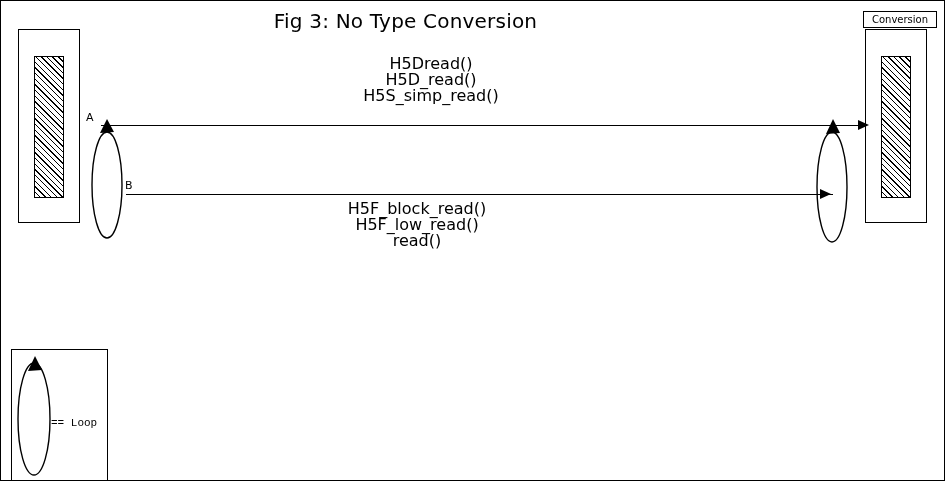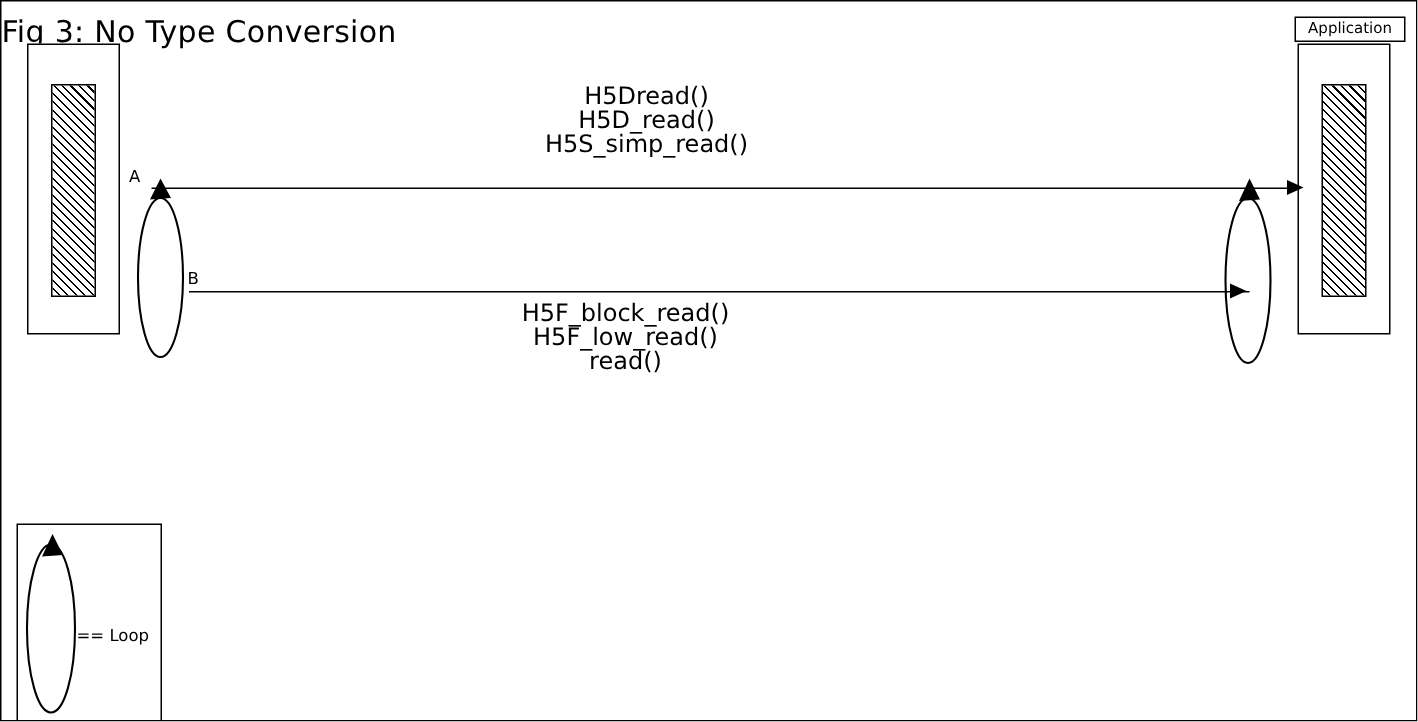--- a/index.html
+++ b/index.html
@@ -15,21 +15,21 @@
     border: 1px solid #000000;
     box-sizing: border-box;
     font-family: "DejaVu Sans", "Liberation Sans", sans-serif;
     overflow: hidden;
   }
   .title {
     position: absolute;
     left: 0;
     top: 8px;
     width: 809px;
-    text-align: left;
+    text-align: center;
     font-size: 20px;
     color: #000000;
     letter-spacing: 0.2px;
   }
   
   .endpoint-label {
     position: absolute;
     border: 1px solid #000000;
     background: #ffffff;
     font-size: 10px;
@@ -108,21 +108,21 @@
 
 <div id="canvas">
 
   <div class="title">Fig 3:  No Type Conversion</div>
 
   <div class="endpoint-label" style="left:33px; top:10px; width:38px; height:17px;margin-top:32px;">File</div>
   <div class="endpoint-box" style="left:17px; top:28px; width:62px; height:194px;">
     <div class="endpoint-inner" style="left:15px; top:26px; width:30px; height:142px;"></div>
   </div>
 
-  <div class="endpoint-label" style="left:862px; top:10px; width:74px; height:17px;">Application</div>
+  <div class="endpoint-label" style="left:862px; top:10px; width:74px; height:17px;">Conversion</div>
   <div class="endpoint-box" style="left:864px; top:28px; width:62px; height:194px;">
     <div class="endpoint-inner" style="left:15px; top:26px; width:30px; height:142px;"></div>
   </div>
 
   <div class="arrow-line" style="left:100px; top:124px; width:760px;"></div>
   <div class="arrow-head" style="left:857px; top:119px;"></div>
   <div class="point-label" style="left:85px; top:110px;">A</div>
 
   <div class="call-list" style="left:330px; top:55px; width:200px;">
     <div>H5Dread()</div>
@@ -154,15 +154,15 @@
     </svg>
   </div>
 
   <div class="legend-box" style="left:10px; top:348px; width:97px; height:132px;"></div>
   <div class="loop" style="left:12px; top:352px; width:42px; height:126px;">
     <svg width="42" height="126" viewBox="0 0 42 126">
       <ellipse cx="21" cy="66" rx="16" ry="56" fill="none" stroke="#000000" stroke-width="1.4"></ellipse>
       <polygon points="22,3 15,18 29,17" fill="#000000"></polygon>
     </svg>
   </div>
-  <div class="legend-text" style="left:50px; top:416px;">== Loop</div>
+  <div class="legend-text" style="left:50px; top:416px;font-family:Liberation Mono, monospace;">== Loop</div>
 
 </div>
 
 </body></html>

